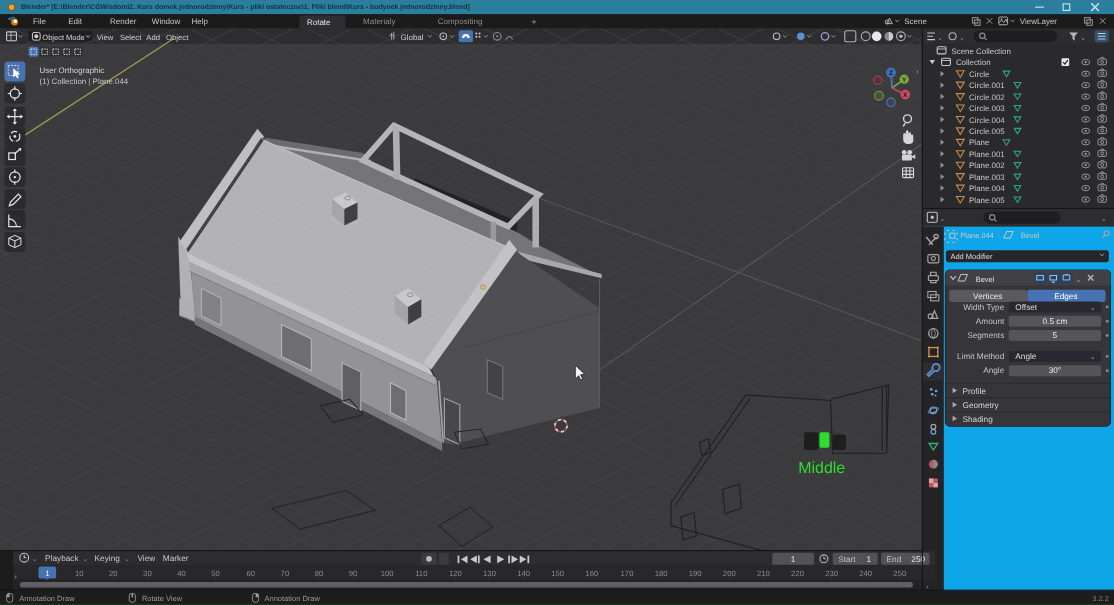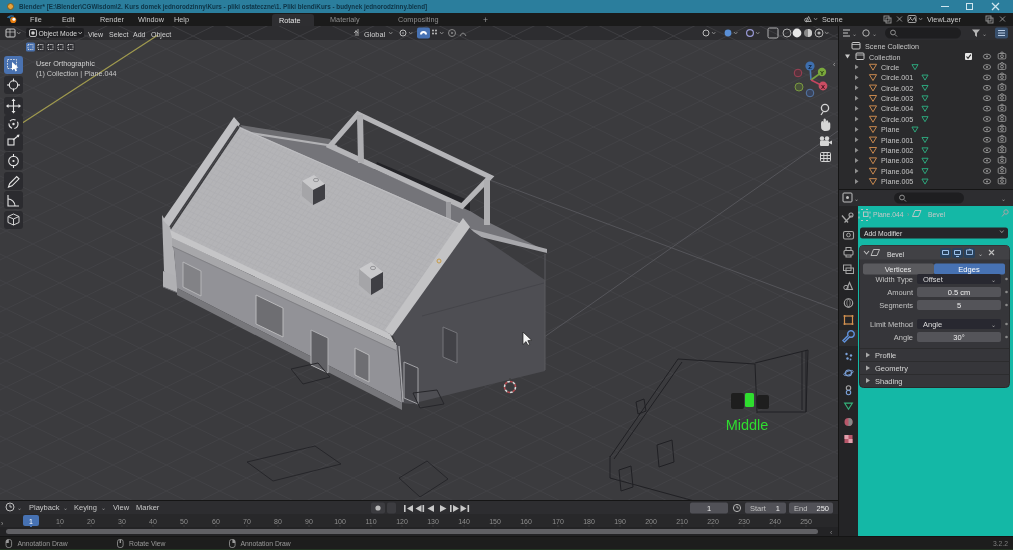--- a/index.html
+++ b/index.html
@@ -703,21 +703,21 @@
           <path d="M82.94,153.06 L89.06,153.06 L86,158.1 Z" fill="none" stroke="#2da67c" stroke-width="1"></path>
           <ellipse cx="148" cy="155.4" rx="3.6" ry="2.4" fill="none" stroke="#989898" stroke-width="0.9"></ellipse>
           <circle cx="148" cy="155.4" r="1" fill="#989898"></circle>
           <rect x="159.2" y="152.4" width="7.6" height="5.4" rx="1" fill="none" stroke="#989898" stroke-width="0.9"></rect>
           <circle cx="163.0" cy="155.1" r="1.4" fill="none" stroke="#989898" stroke-width="0.9"></circle>
           <path d="M161.2,152.4 l1,-1.4 h1.6 l1,1.4" fill="none" stroke="#989898" stroke-width="0.9"></path>
         </g>
       </svg>
   </div>
 
-  <div class="abs" style="left:839px;top:190px;width:174px;height:347px;background:#14b8a6;">
+  <div class="abs" style="left:839px;top:190px;width:174px;height:347px;background:#0ea5e9;">
     <div class="abs" style="left:0;top:0;width:174px;height:16px;background:#2d2d30;"></div>
     <div class="abs" style="left:0;top:16px;width:19px;height:331px;background:#242426;"></div>
     <svg class="abs" style="left:0;top:0;" width="174" height="347" viewBox="0 0 174 347">
         <g font-family="Liberation Sans" font-size="7.5" fill="#c8c8c8">
           <rect x="4" y="3" width="9" height="9" rx="1" fill="none" stroke="#c0c0c0" stroke-width="1"></rect>
           <circle cx="8.5" cy="7.5" r="1.5" fill="#c0c0c0"></circle>
           <text x="15" y="11" font-size="6" fill="#999">⌄</text>
           <rect x="55" y="2.5" width="70" height="11" rx="5.5" fill="#1e1e20"></rect>
           <circle cx="63" cy="7.5" r="2.4" fill="none" stroke="#909090" stroke-width="1"></circle>
           <line x1="65" y1="9.5" x2="67" y2="11.5" stroke="#909090" stroke-width="1"></line>
@@ -814,21 +814,21 @@
           <line x1="20.5" y1="171.5" x2="170.5" y2="171.5" stroke="#2c2c2e" stroke-width="1"></line>
           <path d="M27,175.5 l4,2.5 l-4,2.5 Z" fill="#aaa"></path>
           <text x="36" y="181" fill="#d5d5d5">Geometry</text>
           <line x1="20.5" y1="184.5" x2="170.5" y2="184.5" stroke="#2c2c2e" stroke-width="1"></line>
           <path d="M27,188 l4,2.5 l-4,2.5 Z" fill="#aaa"></path>
           <text x="36" y="193.5" fill="#d5d5d5">Shading</text>
         </g>
       </svg>
   </div>
 
-  <div class="abs" style="left:0;top:501px;width:838px;height:36px;background:#28282a;">
+  <div class="abs" style="left:12px;top:501px;width:838px;height:36px;background:#28282a;">
     <div class="abs" style="left:0;top:0;width:838px;height:13px;background:#2d2d30;"></div>
     <svg class="abs" style="left:0;top:0;" width="838" height="36" viewBox="0 0 838 36">
         <g font-family="Liberation Sans" font-size="7.5" fill="#c8c8c8">
           <circle cx="10" cy="6" r="4" fill="none" stroke="#c0c0c0" stroke-width="1"></circle>
           <path d="M10,3.5 v2.5 h2" stroke="#c0c0c0" stroke-width="1" fill="none"></path>
           <text x="17" y="9" font-size="6" fill="#999">⌄</text>
           <text x="29" y="9">Playback</text>
           <text x="63" y="9" font-size="6" fill="#999">⌄</text>
           <text x="74" y="9">Keying</text>
           <text x="101" y="9" font-size="6" fill="#999">⌄</text>

